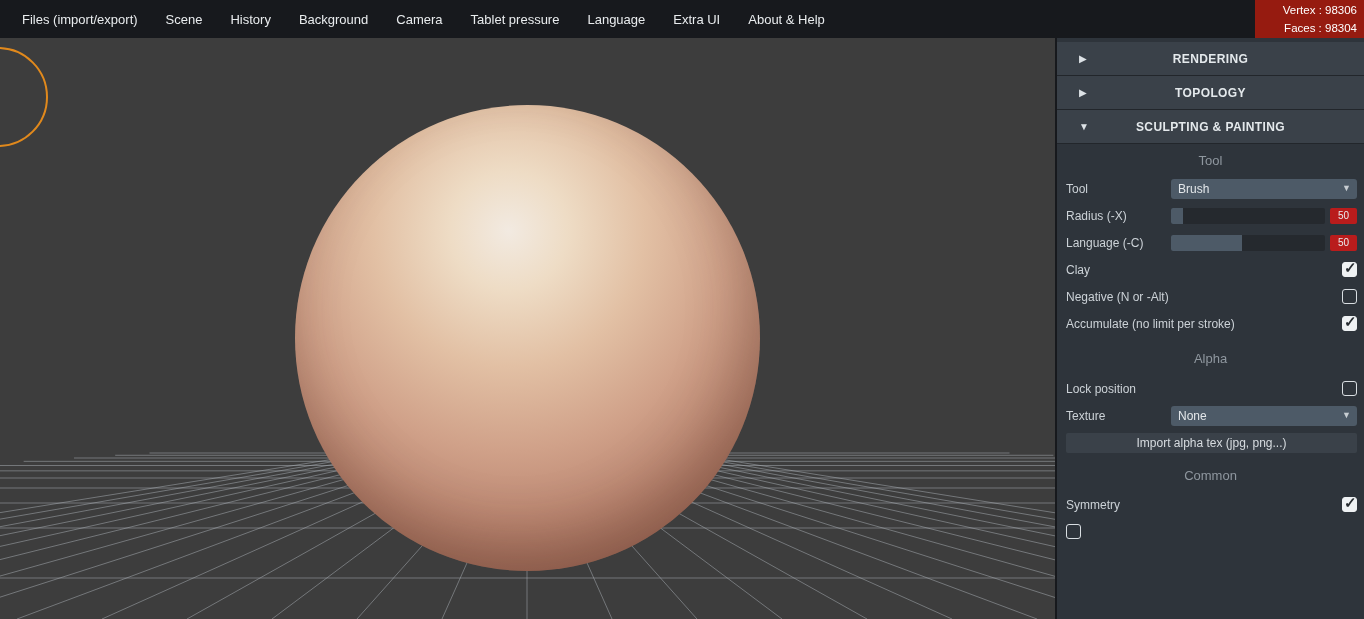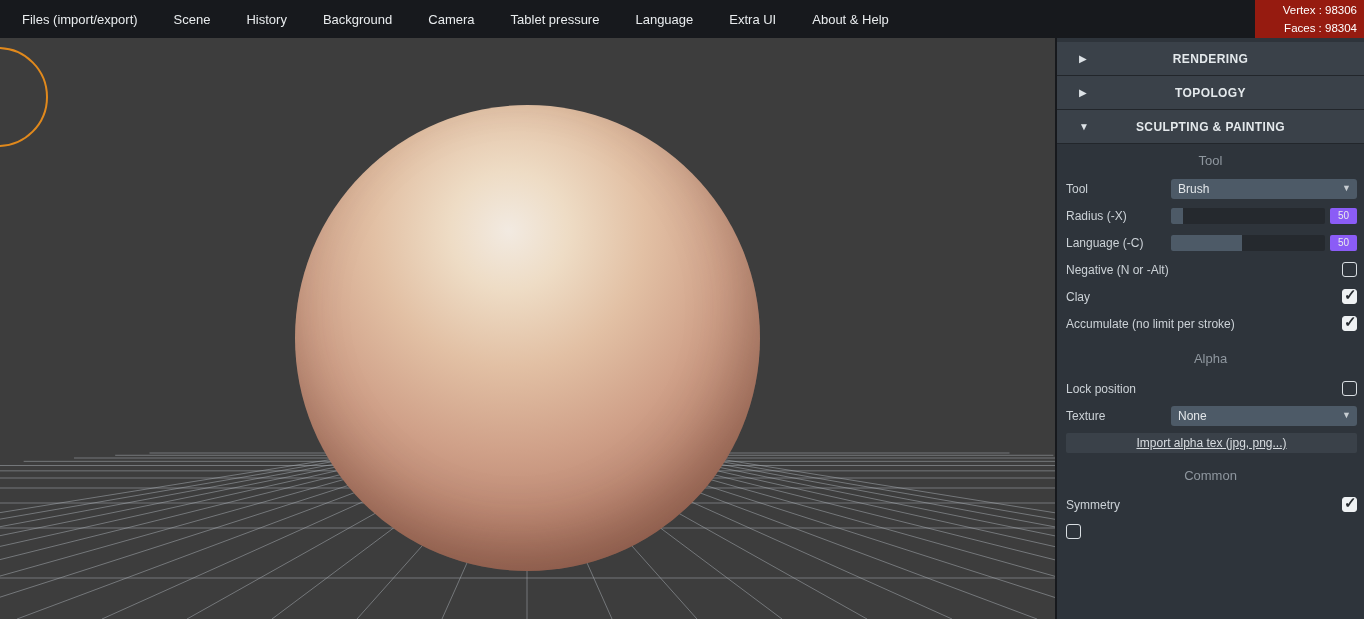--- a/index.html
+++ b/index.html
@@ -7,21 +7,21 @@
   body {
     position:relative; width:1364px; height:619px; overflow:hidden;
     background:#17191d; font-family:"Liberation Sans", sans-serif;
     -webkit-font-smoothing:antialiased;
   }
 
   
   .topbar {
     position:absolute; top:0; left:0; width:1364px; height:38px;
     background:#17191d; display:flex; align-items:center;
-    gap:36px; padding-left:22px;
+    gap:28px; padding-left:22px;
   }
   .menu-item { font-size:13px; color:#e9ecee; white-space:nowrap; cursor:pointer; }
   .stats {
     position:absolute; top:0; right:0; height:38px; width:109px;
     background:#961b10; display:flex; flex-direction:column; justify-content:center;
   }
   .stats div { font-size:11.5px; color:#ffffff; text-align:right; padding-right:7px; line-height:18px; }
 
   
   .viewport {
@@ -69,37 +69,37 @@
   select {
     width:100%; height:20px; appearance:none; -webkit-appearance:none; -moz-appearance:none;
     background:#4d5a67; color:#e3e7ea; border:0; border-radius:3px;
     font-size:12px; padding:0 18px 0 7px; font-family:inherit; outline:none;
   }
   .select-chevron { position:absolute; right:6px; top:4px; font-size:9px; color:#c7cdd2; pointer-events:none; }
 
   .slider { flex:1; height:16px; background:#25292e; border-radius:2px; overflow:hidden; margin-right:5px; cursor:pointer; }
   .slider-fill { height:100%; background:#4d5a67; }
   .valbox {
-    flex:0 0 27px; height:16px; background:#8b5cf6; border-radius:2px;
+    flex:0 0 27px; height:16px; background:#b91c1c; border-radius:2px;
     color:#e8ebed; font-size:10px; display:flex; align-items:center; justify-content:center;text-align:right;
   }
 
   .checkbox {
     flex:0 0 15px; width:15px; height:15px; border:1px solid #d9dee2;
     border-radius:3px; position:relative; cursor:pointer;
   }
   .checkbox.checked { background:#eef1f3; border-color:#eef1f3; }
   .checkbox.checked::after {
     content:"✓"; position:absolute; left:1px; top:-4px;
     font-size:15px; font-weight:bold; color:#262b30;
   }
 
   .import-btn {
     flex:1; height:20px; background:#3a4149; color:#d7dce0; border:0;
-    border-radius:2px; font-size:12px; font-family:inherit; cursor:pointer;text-decoration:underline;
+    border-radius:2px; font-size:12px; font-family:inherit; cursor:pointer;
   }
 </style>
 </head>
 <body>
 
 <header class="topbar">
   <span class="menu-item">Files (import/export)</span>
   <span class="menu-item">Scene</span>
   <span class="menu-item">History</span>
   <span class="menu-item">Background</span>
@@ -200,27 +200,27 @@
 
   <div class="row row-ctl">
     <span class="row-label">Language (-C)</span>
     <div class="slider">
       <div class="slider-fill" style="width: 46%;"></div>
     </div>
     <div class="valbox">50</div>
   </div>
 
   <div class="row row-check">
+    <span class="row-label">Clay</span>
+    <span class="checkbox checked"></span>
+  </div>
+
+  <div class="row row-check">
     <span class="row-label">Negative (N or -Alt)</span>
     <span class="checkbox"></span>
-  </div>
-
-  <div class="row row-check">
-    <span class="row-label">Clay</span>
-    <span class="checkbox checked"></span>
   </div>
 
   <div class="row row-check">
     <span class="row-label">Accumulate (no limit per stroke)</span>
     <span class="checkbox checked"></span>
   </div>
 
 
   <div class="group-heading gh-alpha">Alpha</div>
 

